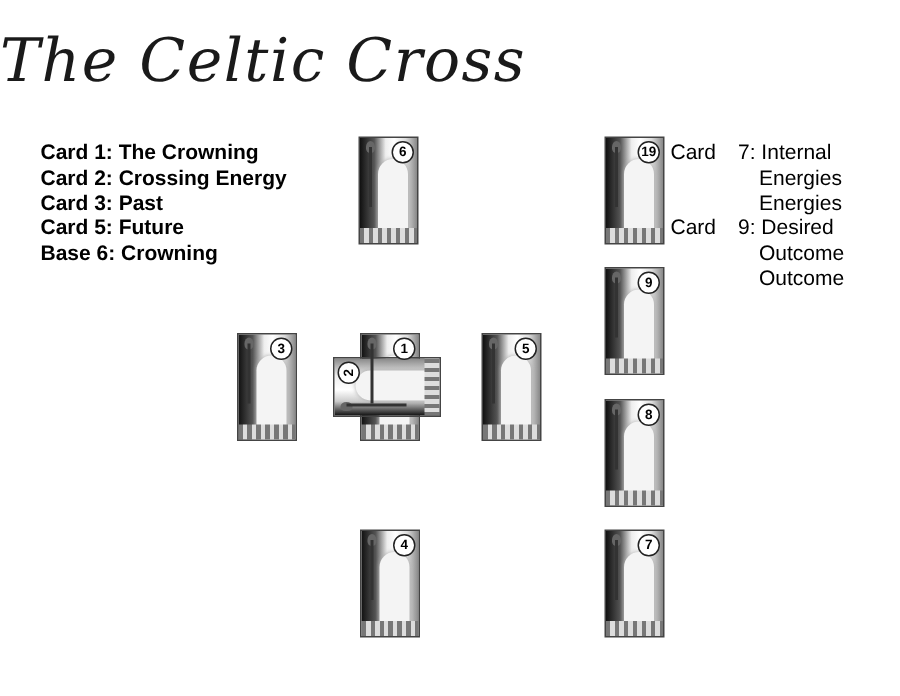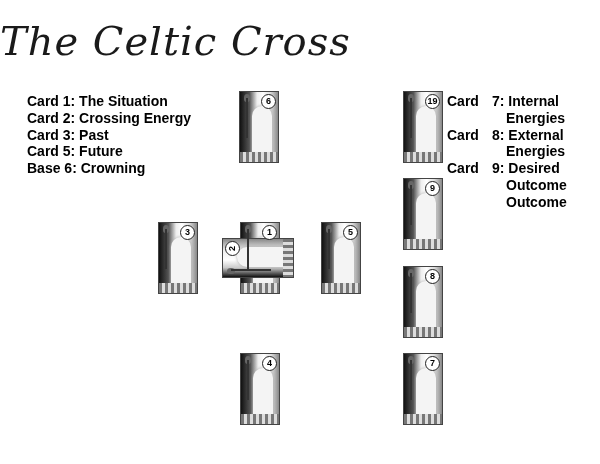--- a/index.html
+++ b/index.html
@@ -1,19 +1,19 @@
 <!DOCTYPE html>
 <html><head>
 <meta charset="utf-8">
 <style>
   html,body{margin:0;padding:0;background:#fff;}
   body{width:600px;height:464px;position:relative;overflow:hidden;font-family:"Liberation Sans",sans-serif;}
   .title{position:absolute;left:0;top:18px;width:600px;font-family:"DejaVu Serif",serif;font-style:italic;font-size:40px;color:#1a1a1a;letter-spacing:1px;}
   .legend-left{position:absolute;left:27px;top:93px;font-weight:bold;font-size:14px;line-height:16.8px;color:#000;}
-  .legend-right{position:absolute;left:447px;top:93px;font-weight:bold;font-size:14px;line-height:16.8px;color:#000;}
+  .legend-right{position:absolute;left:447px;top:93px;font-weight:normal;font-size:14px;line-height:16.8px;color:#000;}
   .lrow{white-space:nowrap;}
   .rrow .lab{display:inline-block;width:45px;}
   .rrow .num{display:inline-block;}
   .cont{padding-left:59px;}
   .card{position:absolute;width:40px;height:72px;box-sizing:border-box;border:1.5px solid #444;overflow:hidden;
     background:linear-gradient(90deg,#111 0%,#555 25%,#eee 45%,#fff 60%,#ddd 80%,#888 100%);}
   .card::before{content:"";position:absolute;left:12px;top:14px;width:20px;height:48px;border-radius:10px 10px 2px 2px;background:#f4f4f4;box-shadow:0 0 3px #aaa;}
   .card::after{content:"";position:absolute;left:0;bottom:0;width:100%;height:10px;background:repeating-linear-gradient(90deg,#777 0 3px,#ddd 3px 6px);}
   .staff{position:absolute;left:6px;top:6px;width:2px;height:40px;background:#333;z-index:2;}
   .flame{position:absolute;left:4px;top:2px;width:6px;height:8px;border-radius:50% 50% 40% 40%;background:#666;z-index:2;}
@@ -24,35 +24,32 @@
   .card.h .staff{left:8px;top:auto;bottom:6px;width:40px;height:2px;}
   .card.h .flame{left:4px;top:auto;bottom:3px;width:8px;height:6px;}
   .card.h .badge{right:auto;left:2px;top:2px;transform:rotate(-90deg);}
 </style>
 </head>
 <body>
 
 <div class="title">The Celtic Cross</div>
 
 <div class="legend-left">
-  <div class="lrow">Card 1: The Situation</div>
+  <div class="lrow">Card 1: The Crowning</div>
   <div class="lrow">Card 2: Crossing Energy</div>
   <div class="lrow">Card 3: Past</div>
   <div class="lrow">Card 5: Future</div>
   <div class="lrow">Base 6: Crowning</div>
 </div>
 
 <div class="legend-right">
   <div class="rrow">
     <span class="lab">Card</span><span class="num">7:</span> <span>Internal</span>
   </div>
   <div class="cont">Energies</div>
-  <div class="rrow">
-    <span class="lab">Card</span><span class="num">8:</span> <span>External</span>
-  </div>
   <div class="cont">Energies</div>
   <div class="rrow">
     <span class="lab">Card</span><span class="num">9:</span> <span>Desired</span>
   </div>
   <div class="cont">Outcome</div>
   <div class="cont">Outcome</div>
 </div>
 
 <div class="card" style="left:239px;top:91px">
   <span class="flame"></span>

